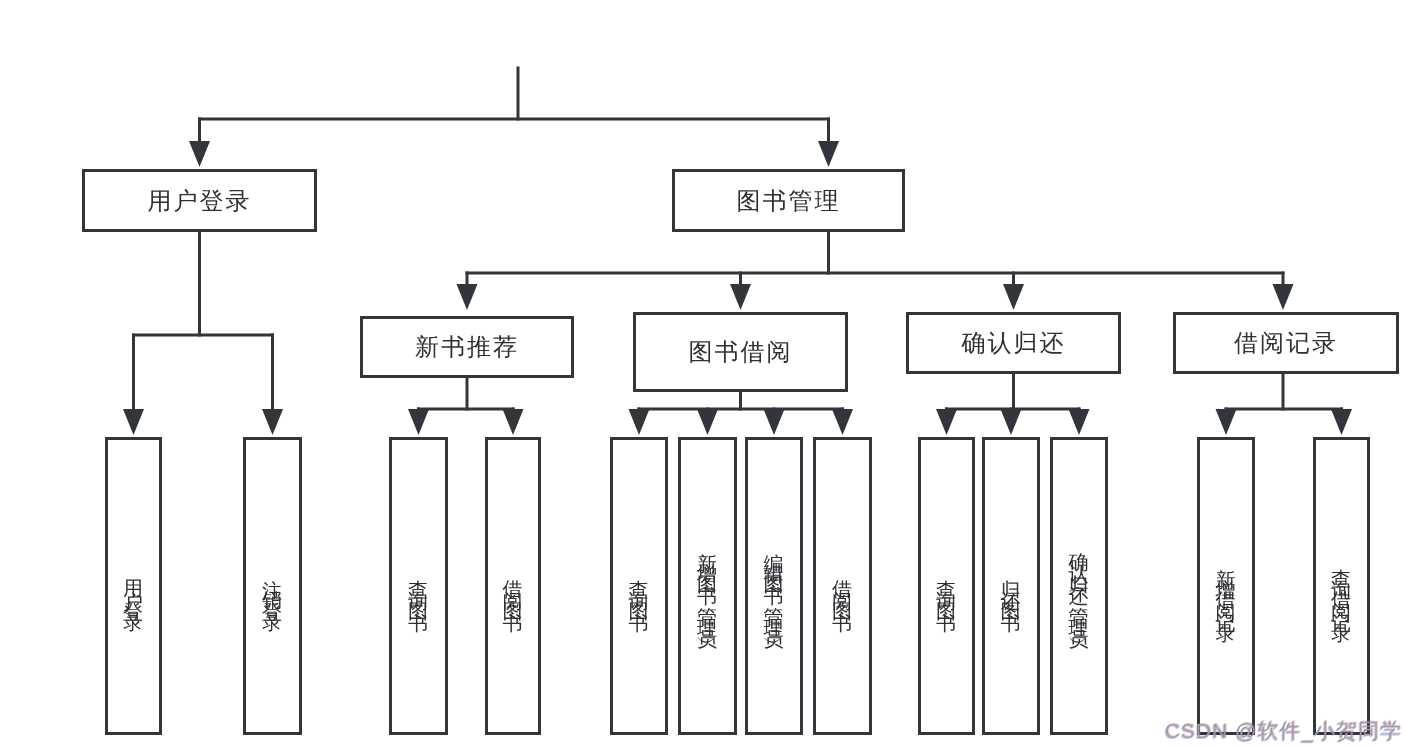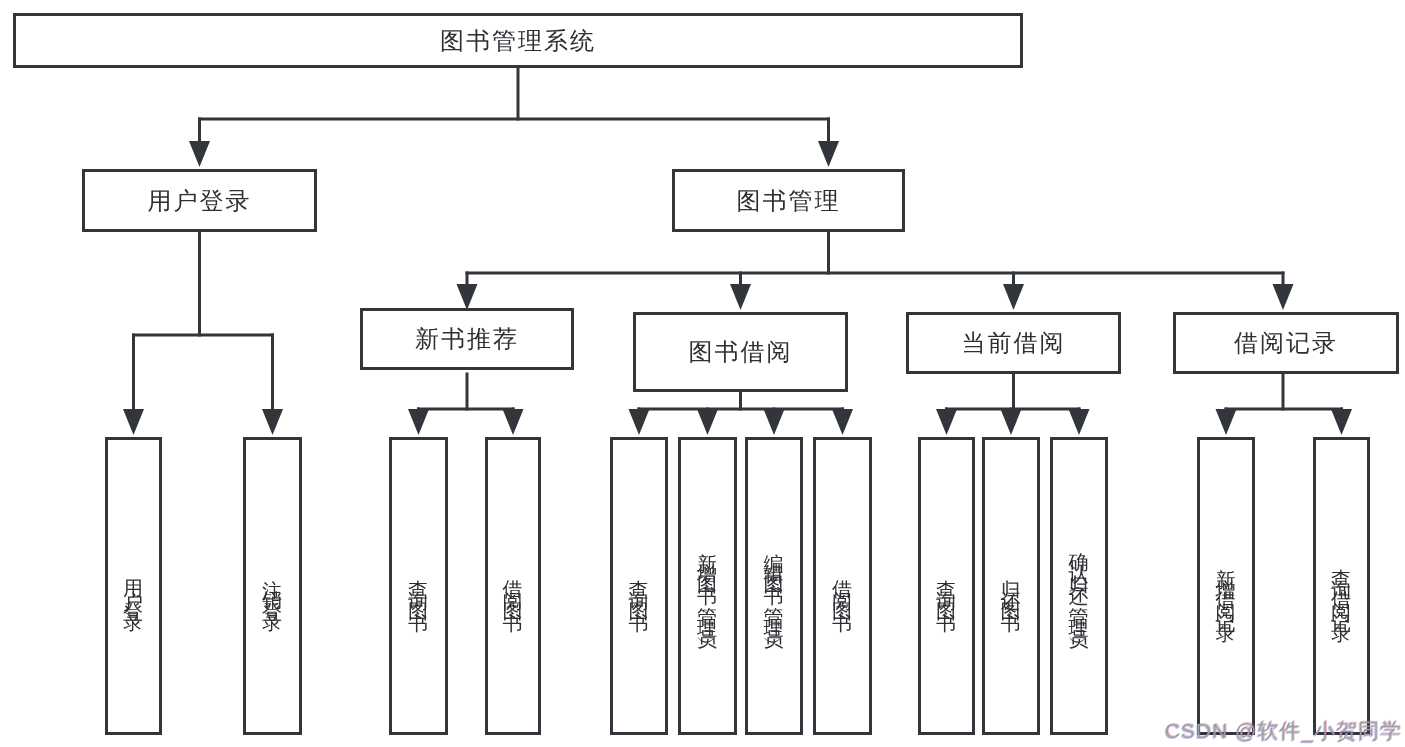--- a/index.html
+++ b/index.html
@@ -103,36 +103,33 @@
       <line x1="1283" y1="374" x2="1283" y2="409" stroke="#323539" stroke-width="3" stroke-linecap="square"></line>
       <line x1="1226" y1="409" x2="1226" y2="410" stroke="#323539" stroke-width="3" stroke-linecap="square"></line>
       <polygon points="1215.5,409 1236.5,409 1226,435" fill="#323539"></polygon>
       <line x1="1341.5" y1="409" x2="1341.5" y2="410" stroke="#323539" stroke-width="3" stroke-linecap="square"></line>
       <polygon points="1331,409 1352,409 1341.5,435" fill="#323539"></polygon>
       <line x1="1226" y1="409" x2="1341.5" y2="409" stroke="#323539" stroke-width="3" stroke-linecap="square"></line>
       <line x1="467" y1="273" x2="1283" y2="273" stroke="#323539" stroke-width="3" stroke-linecap="square"></line>
       <line x1="199.5" y1="119" x2="828.5" y2="119" stroke="#323539" stroke-width="3" stroke-linecap="square"></line>
     </svg>
   <div id="nodes">
-      <div class="node" style="left: 13px; top: 13px; width: 1010px; height: 55px;">
-        <span class="lbl">图书管理系统</span>
-      </div>
       <div class="node" style="left: 82px; top: 169px; width: 235px; height: 63px;">
         <span class="lbl">用户登录</span>
       </div>
       <div class="node v" style="left: 105px; top: 437px; width: 57px; height: 298px;">
         <span class="lbl">用户登录</span>
       </div>
       <div class="node v" style="left: 243px; top: 437px; width: 59px; height: 298px;">
         <span class="lbl">注销登录</span>
       </div>
       <div class="node" style="left: 672px; top: 169px; width: 233px; height: 63px;">
         <span class="lbl">图书管理</span>
       </div>
-      <div class="node" style="left: 360px; top: 308px; width: 214px; height: 62px;">
+      <div class="node" style="left: 360px; top: 316px; width: 214px; height: 62px;">
         <span class="lbl">新书推荐</span>
       </div>
       <div class="node v" style="left: 389px; top: 437px; width: 59px; height: 298px;">
         <span class="lbl">查询图书</span>
       </div>
       <div class="node v" style="left: 485px; top: 437px; width: 56px; height: 298px;">
         <span class="lbl">借阅图书</span>
       </div>
       <div class="node" style="left: 633px; top: 312px; width: 215px; height: 80px;">
         <span class="lbl">图书借阅</span>
@@ -143,21 +140,21 @@
       <div class="node v" style="left: 678px; top: 437px; width: 59px; height: 298px;">
         <span class="lbl">新增图书（管理员）</span>
       </div>
       <div class="node v" style="left: 745px; top: 437px; width: 58px; height: 298px;">
         <span class="lbl">编辑图书（管理员）</span>
       </div>
       <div class="node v" style="left: 813px; top: 437px; width: 59px; height: 298px;">
         <span class="lbl">借阅图书</span>
       </div>
       <div class="node" style="left: 906px; top: 312px; width: 215px; height: 62px;">
-        <span class="lbl">当前借阅</span>
+        <span class="lbl">确认归还</span>
       </div>
       <div class="node v" style="left: 918px; top: 437px; width: 57px; height: 298px;">
         <span class="lbl">查询图书</span>
       </div>
       <div class="node v" style="left: 982px; top: 437px; width: 58px; height: 298px;">
         <span class="lbl">归还图书</span>
       </div>
       <div class="node v" style="left: 1050px; top: 437px; width: 58px; height: 298px;">
         <span class="lbl">确认归还（管理员）</span>
       </div>

